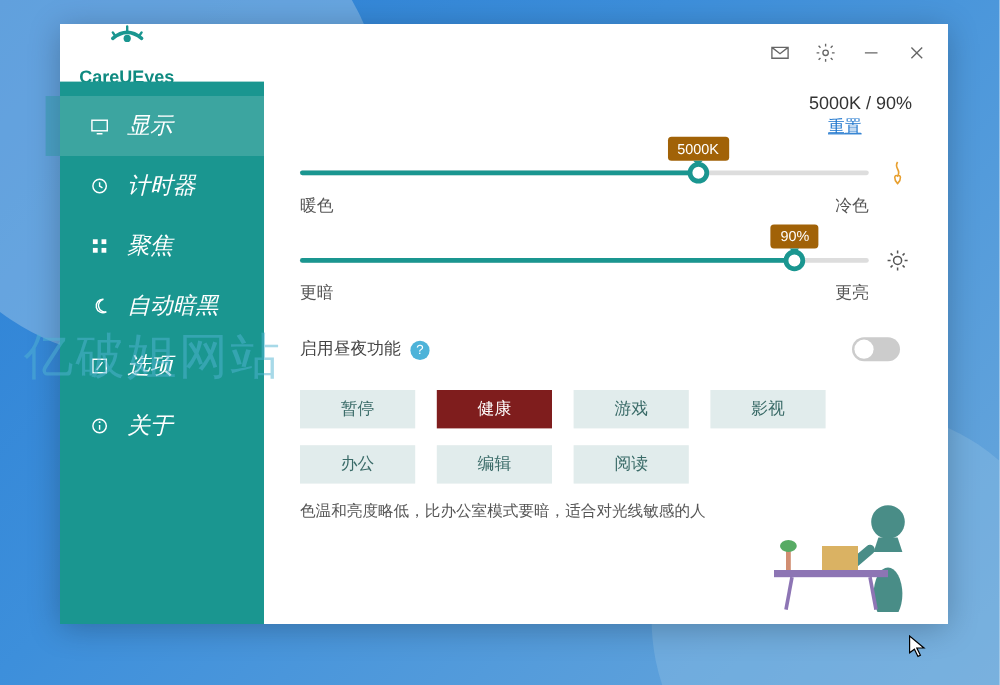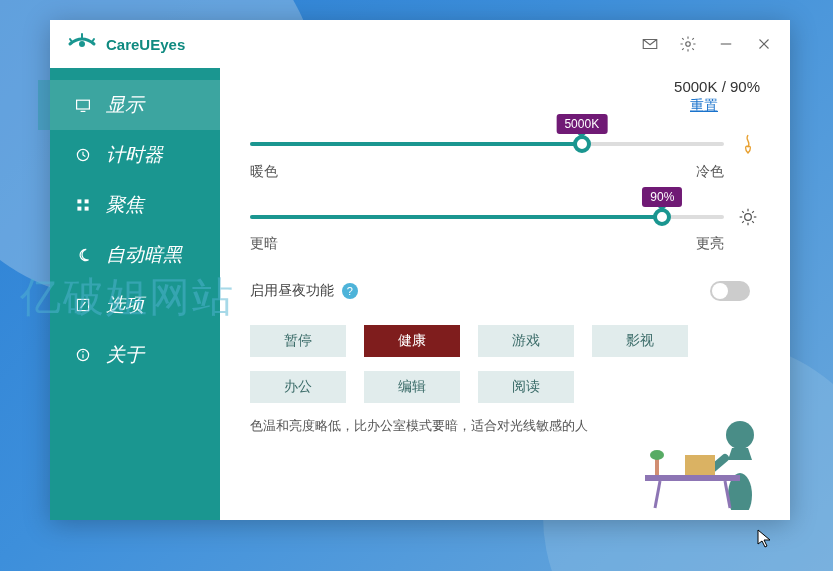--- a/index.html
+++ b/index.html
@@ -12,21 +12,21 @@
 .bg3 { width: 250px; height: 250px; background: rgba(200,225,245,0.3); top: 180px; left: 140px; }
 
 
 .watermark { position: absolute; top: 270px; left: 20px; font-size: 41px; color: rgba(80,180,210,0.5); font-weight: 400; z-index: 5; letter-spacing: 2px; }
 
 
 .window { position: absolute; top: 20px; left: 50px; width: 740px; height: 500px; background: #fff; box-shadow: 0 4px 25px rgba(0,0,0,0.25); display: flex; flex-direction: column; }
 
 
 .titlebar { height: 48px; display: flex; align-items: center; padding: 0 16px; }
-.logo { display: flex; align-items: center; gap: 8px; color: #0f8a80; font-weight: bold; font-size: 15px; }
+.logo { display: flex; align-items: center; gap: 8px; color: #0f8a80; font-weight: bold; font-size: 15px; flex-direction: column; }
 .logo-icon { width: 32px; height: 32px; }
 .titlebar-actions { margin-left: auto; display: flex; align-items: center; gap: 18px; }
 .tb-icon { width: 20px; height: 20px; cursor: pointer; color: #666; display: flex; align-items: center; justify-content: center; }
 
 
 .body { flex: 1; display: flex; }
 
 
 .sidebar { width: 170px; background: #1a9690; padding-top: 12px; }
 .side-item { height: 50px; display: flex; align-items: center; padding-left: 24px; gap: 14px; color: #fff; font-size: 19px; cursor: pointer; position: relative; font-style: italic; }
@@ -39,21 +39,21 @@
 .status-row { text-align: right; font-size: 15px; color: #333; }
 .reset-link { color: #1a73cc; text-decoration: underline; font-size: 14px; cursor: pointer; display: block; text-align: right; margin-top: 2px; margin-right: 42px; }
 
 
 .slider-block { margin-top: 18px; }
 .slider-row { display: flex; align-items: center; gap: 12px; }
 .slider-track-wrap { flex: 1; position: relative; height: 20px; display: flex; align-items: center; }
 .track { position: absolute; height: 4px; width: 100%; background: #ddd; border-radius: 2px; }
 .track-fill { position: absolute; height: 4px; background: #1a9690; border-radius: 2px; left: 0; }
 .thumb { position: absolute; width: 18px; height: 18px; border-radius: 50%; background: #fff; border: 4px solid #1a9690; transform: translateX(-50%); cursor: pointer; }
-.badge { position: absolute; bottom: 20px; transform: translateX(-50%); background: #701a75; color: #fff; font-size: 12px; padding: 3px 8px; border-radius: 3px; white-space: nowrap; }
+.badge { position: absolute; bottom: 20px; transform: translateX(-50%); background: #a16207; color: #fff; font-size: 12px; padding: 3px 8px; border-radius: 3px; white-space: nowrap; }
 .badge::after { content: ""; position: absolute; top: 100%; left: 50%; transform: translateX(-50%); border: 4px solid transparent; border-top-color: #1a9690; }
 .end-icon { width: 24px; display: flex; justify-content: center; }
 .slider-labels { display: flex; justify-content: space-between; margin-top: 8px; font-size: 14px; color: #555; padding-right: 36px; }
 
 
 .toggle-row { margin-top: 28px; display: flex; align-items: center; justify-content: space-between; font-size: 14px; color: #444; padding-right: 10px; text-align: right; }
 .help-icon { display: inline-flex; width: 16px; height: 16px; border-radius: 50%; background: #4db3d9; color: #fff; font-size: 11px; align-items: center; justify-content: center; margin-left: 4px; }
 .toggle { width: 40px; height: 20px; background: #ccc; border-radius: 10px; position: relative; cursor: pointer; }
 .toggle::after { content: ""; position: absolute; width: 16px; height: 16px; background: #fff; border-radius: 50%; top: 2px; left: 2px; }
 

